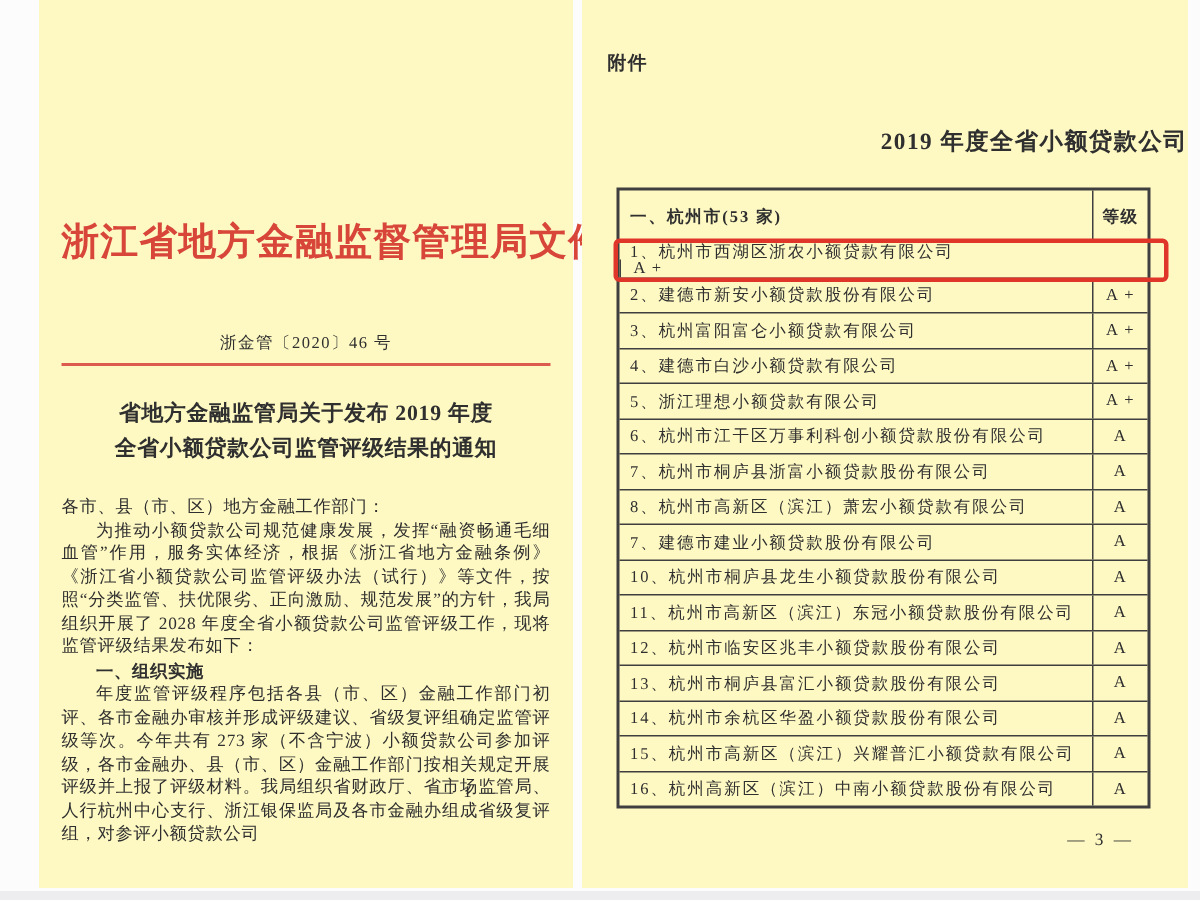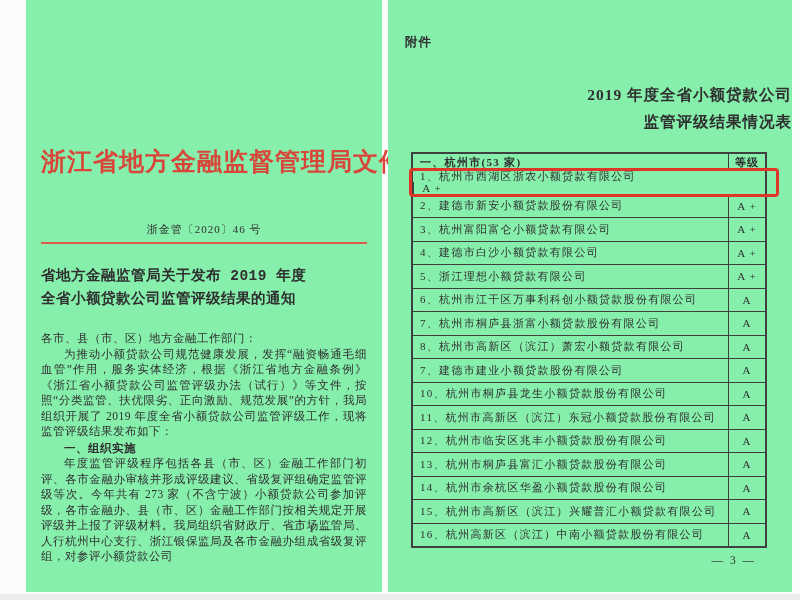--- a/index.html
+++ b/index.html
@@ -10,41 +10,41 @@
     --table-border:#3f3f3f;
   }
   *{margin:0;padding:0;box-sizing:border-box;}
   html,body{width:800px;height:600px;overflow:hidden;}
   body{
     background:#fcfcfd;
     font-family:"Liberation Serif","DejaVu Serif",serif;
     color:var(--ink);
     position:relative;
   }
-  .page{position:absolute;top:0;background:#86efac;height:592px;}
+  .page{position:absolute;top:0;background:#fef9c3;height:592px;}
 
   
   .left-page{left:26px;width:356px;padding:0 15px;}
   .letterhead{
     margin-top:146px;
     font-size:25px;font-weight:bold;color:var(--red);
     text-align:center;letter-spacing:1px;line-height:31px;
     white-space:nowrap;
   }
   .doc-number{
     margin-top:46px;text-align:center;
     font-size:11px;letter-spacing:1px;line-height:13px;
   }
   .red-rule{
     margin-top:6px;height:0;
     border:none;border-top:2px solid var(--rule-red);
   }
   .doc-title{
-    margin-top:21px;text-align:left;
-    font-size:14.5px;font-weight:bold;line-height:23px;letter-spacing:.5px;font-family:Liberation Mono, monospace;
+    margin-top:21px;text-align:center;
+    font-size:14.5px;font-weight:bold;line-height:23px;letter-spacing:.5px;
   }
   .salutation{
     margin-top:20px;font-size:11.5px;line-height:15.5px;letter-spacing:.5px;
   }
   .body-para{
     font-size:11.5px;line-height:15.5px;letter-spacing:.5px;
     text-align:justify;text-indent:2em;
   }
   .section-heading{
     font-size:11.5px;line-height:15.5px;font-weight:bold;
@@ -67,21 +67,21 @@
   }
   .tbl{
     margin:17px 0 0 23px;width:356px;
     border:2px solid var(--table-border);
     font-size:11px;
   }
   .tbl-row{
     display:flex;align-items:stretch;height:23.5px;
     border-top:1px solid var(--table-border);
   }
-  .tbl-row.tbl-header{border-top:none;height:16px;font-weight:bold;}
+  .tbl-row.tbl-header{border-top:none;height:34px;font-weight:bold;}
   .cell-name{
     flex:1;display:flex;align-items:center;
     padding-left:7px;letter-spacing:1.3px;white-space:nowrap;overflow:hidden;
   }
   .cell-grade{
     width:37px;border-left:1px solid var(--table-border);
     display:flex;align-items:center;justify-content:center;
     letter-spacing:1px;
   }
   .tbl-row.highlighted{position:relative;flex-direction:column;}
@@ -105,31 +105,30 @@
 
 <div class="page left-page">
   <div class="letterhead">浙江省地方金融监督管理局文件</div>
   <div class="doc-number">浙金管〔2020〕46 号</div>
   <hr class="red-rule">
   <div class="doc-title">
     <div>省地方金融监管局关于发布 2019 年度</div>
     <div>全省小额贷款公司监管评级结果的通知</div>
   </div>
   <p class="salutation">各市、县（市、区）地方金融工作部门：</p>
-  <p class="body-para">为推动小额贷款公司规范健康发展，发挥“融资畅通毛细血管”作用，服务实体经济，根据《浙江省地方金融条例》《浙江省小额贷款公司监管评级办法（试行）》等文件，按照“分类监管、扶优限劣、正向激励、规范发展”的方针，我局组织开展了 2019 年度全省小额贷款公司监管评级工作，现将监管评级结果发布如下：</p>
+  <p class="body-para">为推动小额贷款公司规范健康发展，发挥“融资畅通毛细血管”作用，服务实体经济，根据《浙江省地方金融条例》《浙江省小额贷款公司监管评级办法（试行）》等文件，按照“分类监管、扶优限劣、正向激励、规范发展”的方针，我局组织开展了 2028 年度全省小额贷款公司监管评级工作，现将监管评级结果发布如下：</p>
   <p class="section-heading">一、组织实施</p>
   <p class="body-para">年度监管评级程序包括各县（市、区）金融工作部门初评、各市金融办审核并形成评级建议、省级复评组确定监管评级等次。今年共有 273 家（不含宁波）小额贷款公司参加评级，各市金融办、县（市、区）金融工作部门按相关规定开展评级并上报了评级材料。我局组织省财政厅、省市场监管局、人行杭州中心支行、浙江银保监局及各市金融办组成省级复评组，对参评小额贷款公司</p>
   <div class="page-number-left">— 1 —</div>
 </div>
 
 <div class="page right-page">
   <div class="attachment-label">附件</div>
   <div class="table-title">
     <div>2019 年度全省小额贷款公司</div>
-    <div>监管评级结果情况表</div>
   </div>
   <div class="tbl">
     <div class="tbl-row tbl-header">
       <div class="cell-name">一、杭州市(53 家)</div>
       <div class="cell-grade">等级</div>
     </div>
 
   <div class="tbl-row highlighted">
         <div class="cell-name">1、杭州市西湖区浙农小额贷款有限公司</div>
         <div class="cell-grade">A +</div>

